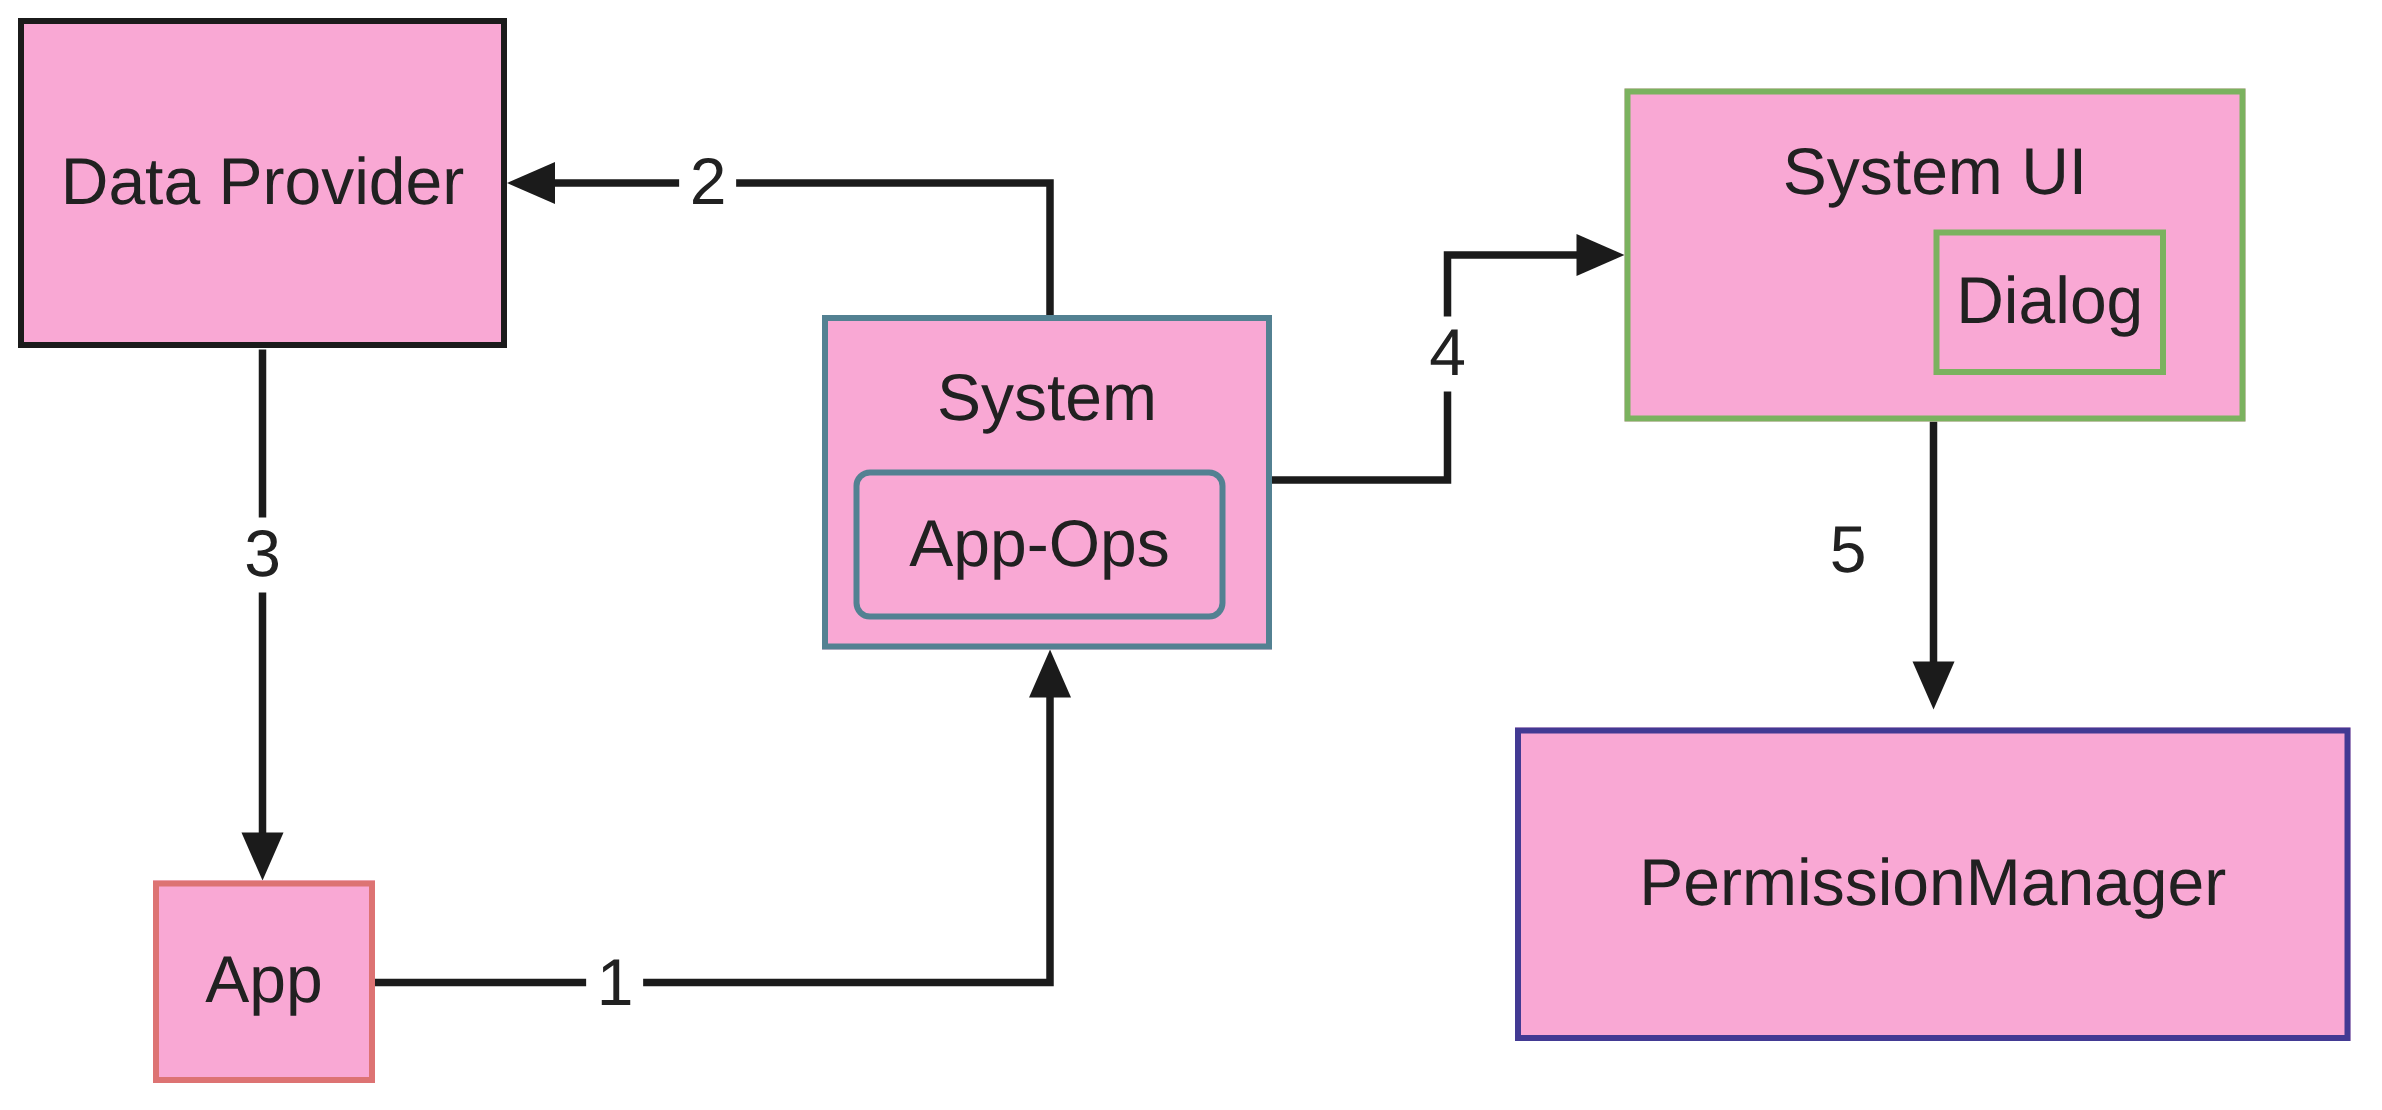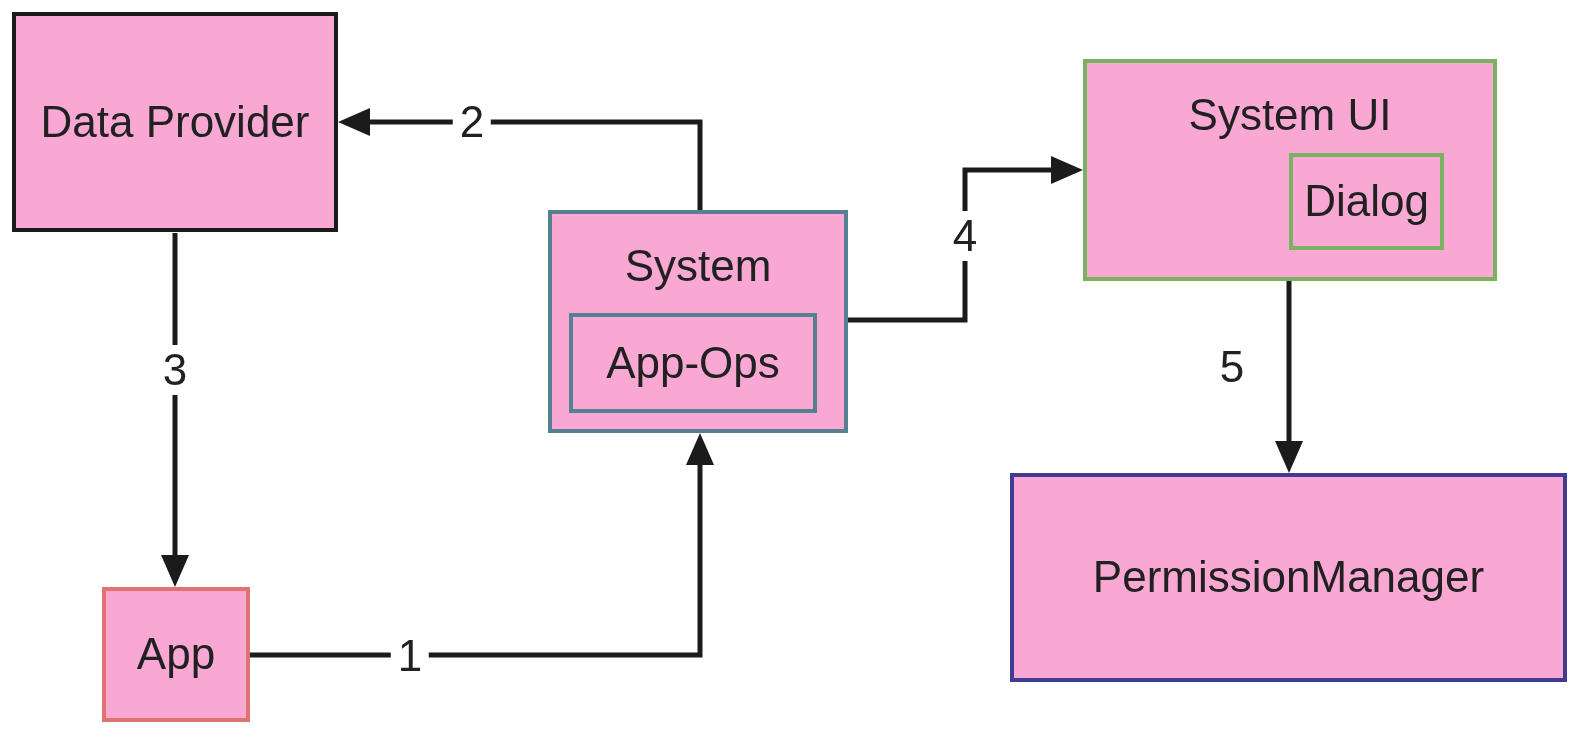--- a/index.html
+++ b/index.html
@@ -46,21 +46,21 @@
   }
   .box.title-top {
     align-items: flex-start;
   }
   .box.title-top .label {
     margin-top: 28px;
   }
   #box-data-provider   { left: 12px;   top: 12px;  width: 326px; height: 220px; }
   #box-app             { left: 102px;  top: 587px; width: 148px; height: 135px; }
   #box-system          { left: 548px;  top: 210px; width: 300px; height: 223px; }
-  #box-app-ops         { left: 569px;  top: 313px; width: 248px; height: 100px; }
+  #box-app-ops         { left: 569px;  top: 313px; width: 248px; height: 100px; border-radius: 11px; }
   #box-system-ui       { left: 1083px; top: 59px;  width: 414px; height: 222px; }
   #box-dialog          { left: 1289px; top: 153px; width: 155px; height: 97px;  }
   #box-permission-manager { left: 1010px; top: 473px; width: 557px; height: 209px; }
 
   .arrow-label {
     position: absolute;
     transform: translate(-50%, -50%);
     background: #ffffff;
     color: #212121;
     font-size: 44px;
@@ -123,21 +123,21 @@
   </div>
 
   <div class="box title-top" id="box-system-ui" style="border-color: rgb(123, 178, 95);">
     <span class="label">System UI</span>
   </div>
 
   <div class="box" id="box-dialog" style="border-color: rgb(123, 178, 95);">
     <span class="label">Dialog</span>
   </div>
 
-  <div class="box" id="box-permission-manager" style="border-color: rgb(66, 58, 147);">
+  <div class="box" id="box-permission-manager" style="border-color: rgb(66, 58, 147); margin-top: 12px;">
     <span class="label">PermissionManager</span>
   </div>
 
   <div class="arrow-label" id="arrow-label-1">1</div>
   <div class="arrow-label" id="arrow-label-2">2</div>
   <div class="arrow-label" id="arrow-label-3">3</div>
   <div class="arrow-label" id="arrow-label-4">4</div>
   <div class="arrow-label" id="arrow-label-5">5</div>
 
 </div>

